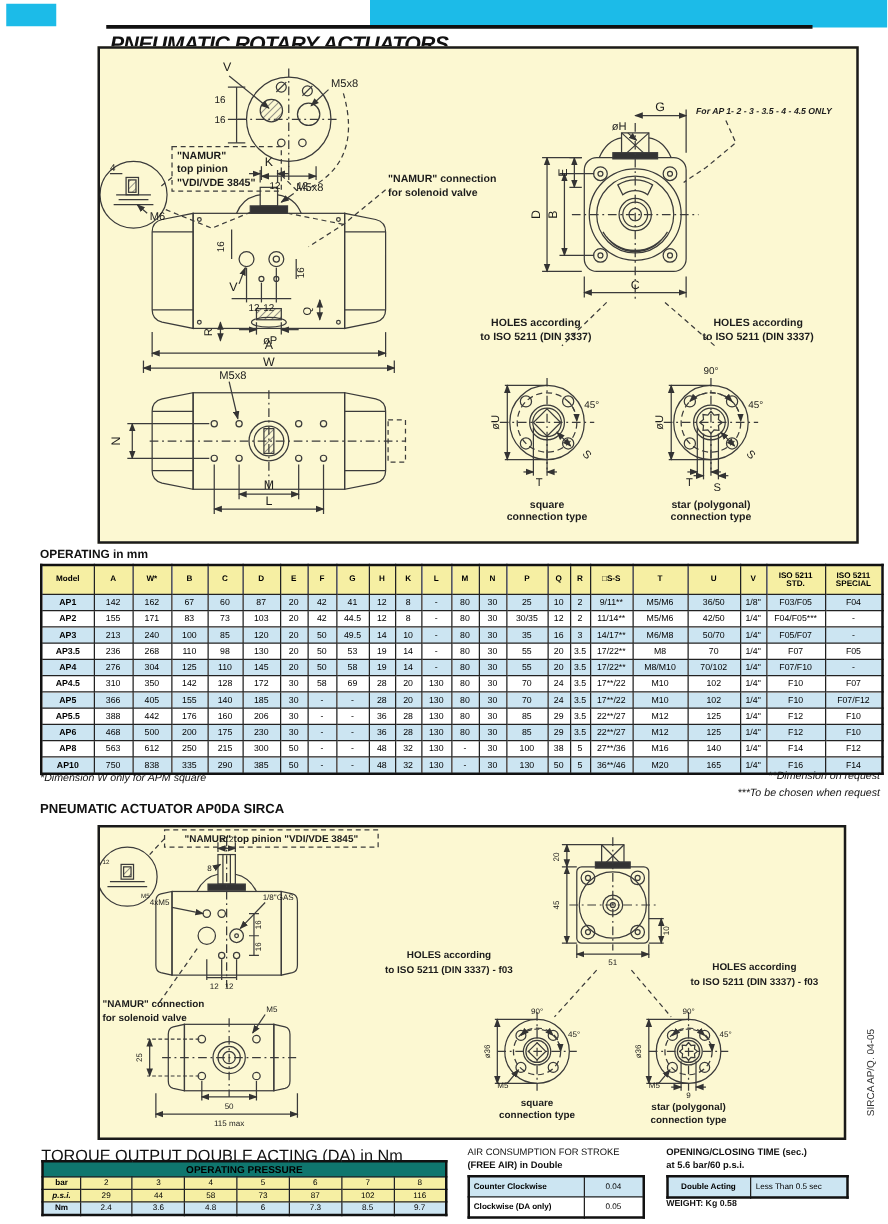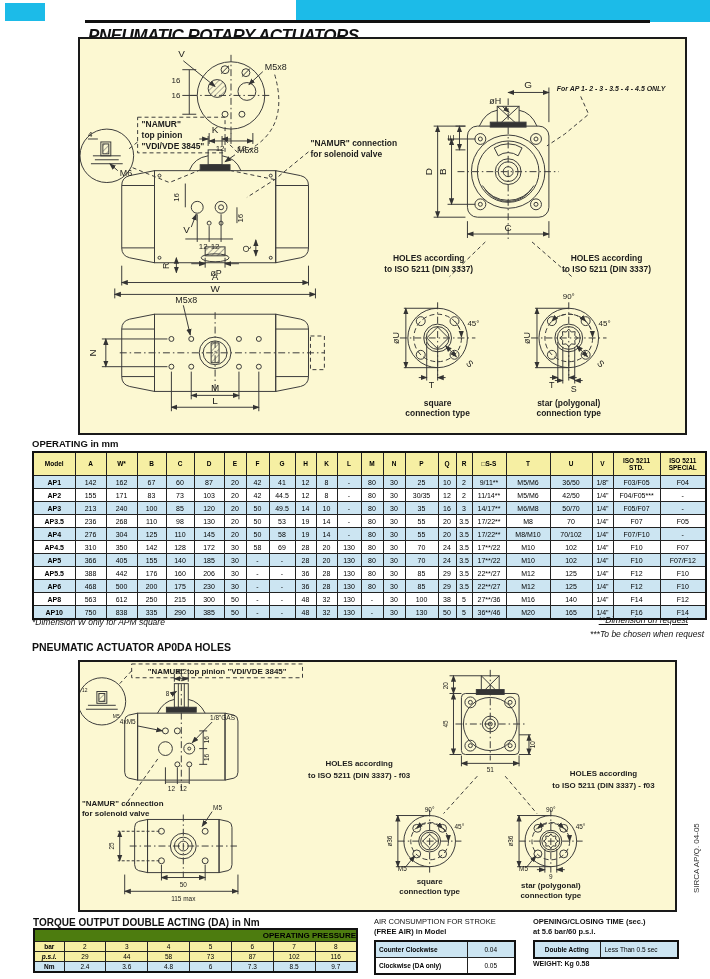--- a/index.html
+++ b/index.html
@@ -23,28 +23,28 @@
   .dims{position:absolute;left:32px;top:451px;width:673px;border:2px solid #111;}
   .dims th,.dims td{border:1px solid #222;text-align:center;padding:0;overflow:hidden;}
   .dims th{background:#F6EFA3;font-size:6.5px;font-weight:bold;height:22px;white-space:pre-line;line-height:1.1;}
   .dims td{font-size:7px;height:12px;}
   .dims tbody tr:nth-child(odd){background:#CCE5F2;}
   .dims tbody tr:nth-child(even){background:#fff;}
   .dims tbody .c0{font-weight:bold;}
   
   .fn{position:absolute;font-size:8.5px;font-style:italic;color:#111;}
   .fn1{left:32px;top:617px;}
-  .fn2{right:22px;top:615px;text-align:left;text-decoration:underline;}
+  .fn2{right:6px;top:615px;text-align:left;}
   .fn3{right:6px;top:629px;text-align:right;}
   .sec2-title{position:absolute;left:32px;top:641px;font-size:10.5px;font-weight:bold;color:#111;}
   
-  .torque-title{position:absolute;left:33px;top:917px;font-size:10px;font-weight:bold;color:#111;}
+  .torque-title{position:absolute;left:33px;top:917px;font-size:13px;font-weight:normal;color:#111;}
   .torque{position:absolute;left:33px;top:928px;width:325px;border:2px solid #111;}
   .torque th,.torque td{border:1px solid #222;text-align:center;padding:0;}
-  .torque thead th{background:#4d7c0f;font-size:8px;font-weight:bold;height:11px;text-align:right;}
+  .torque thead th{background:#0f766e;font-size:8px;font-weight:bold;height:11px;}
   .torque tbody tr:nth-child(1) td,.torque tbody tr:nth-child(2) td{background:#F6EFA3;}
   .torque tbody tr:nth-child(3) td{background:#CCE5F2;}
   .torque td{font-size:6.5px;height:9px;}
   .torque .c0{font-weight:bold;}
   .torque tbody tr:nth-child(2) .c0{font-style:italic;}
   
   .air-t1{position:absolute;left:374px;top:917px;font-size:7.5px;font-weight:normal;color:#111;}
   .air-t2{position:absolute;left:374px;top:927px;font-size:7.5px;font-weight:bold;color:#111;}
   .air{position:absolute;left:374px;top:940px;width:142px;border:2px solid #111;}
   .air td{border:1px solid #222;font-size:6.5px;height:13px;text-align:center;}
@@ -681,21 +681,21 @@
           <td>F16</td>
           <td>F14</td>
         </tr>
       </tbody>
   </table>
 
   <div class="fn fn1">*Dimension W only for APM square</div>
   <div class="fn fn2">**Dimension on request</div>
   <div class="fn fn3">***To be chosen when request</div>
 
-  <div class="sec2-title">PNEUMATIC ACTUATOR AP0DA HOLES</div>
+  <div class="sec2-title">PNEUMATIC ACTUATOR AP0DA SIRCA</div>
 
   <div class="panel p2">
   <svg viewBox="0 0 599 252" preserveAspectRatio="none">
     <defs>
       <pattern id="h2" patternUnits="userSpaceOnUse" width="4" height="4" patternTransform="rotate(45)">
         <line x1="0" y1="0" x2="0" y2="4" stroke="#666" stroke-width="1.1"></line>
       </pattern>
       <marker id="a2" viewBox="0 0 8 6" markerWidth="7" markerHeight="6" refX="7" refY="3" orient="auto-start-reverse">
         <path d="M0,0L8,3L0,6Z" fill="#333" stroke="none"></path>
       </marker>
@@ -927,21 +927,21 @@
           <td>4.8</td>
           <td>6</td>
           <td>7.3</td>
           <td>8.5</td>
           <td>9.7</td>
         </tr>
       </tbody>
   </table>
 
   <div class="air-t1">AIR CONSUMPTION FOR STROKE</div>
-  <div class="air-t2">(FREE AIR) in Model</div>
+  <div class="air-t2">(FREE AIR) in Double</div>
   <table class="air">
     <colgroup>
         <col style="width:92px">
         <col style="width:48px">
       </colgroup>
     <tbody>
         <tr>
           <td class="c0">Counter Clockwise</td>
           <td>0.04</td>
         </tr>

